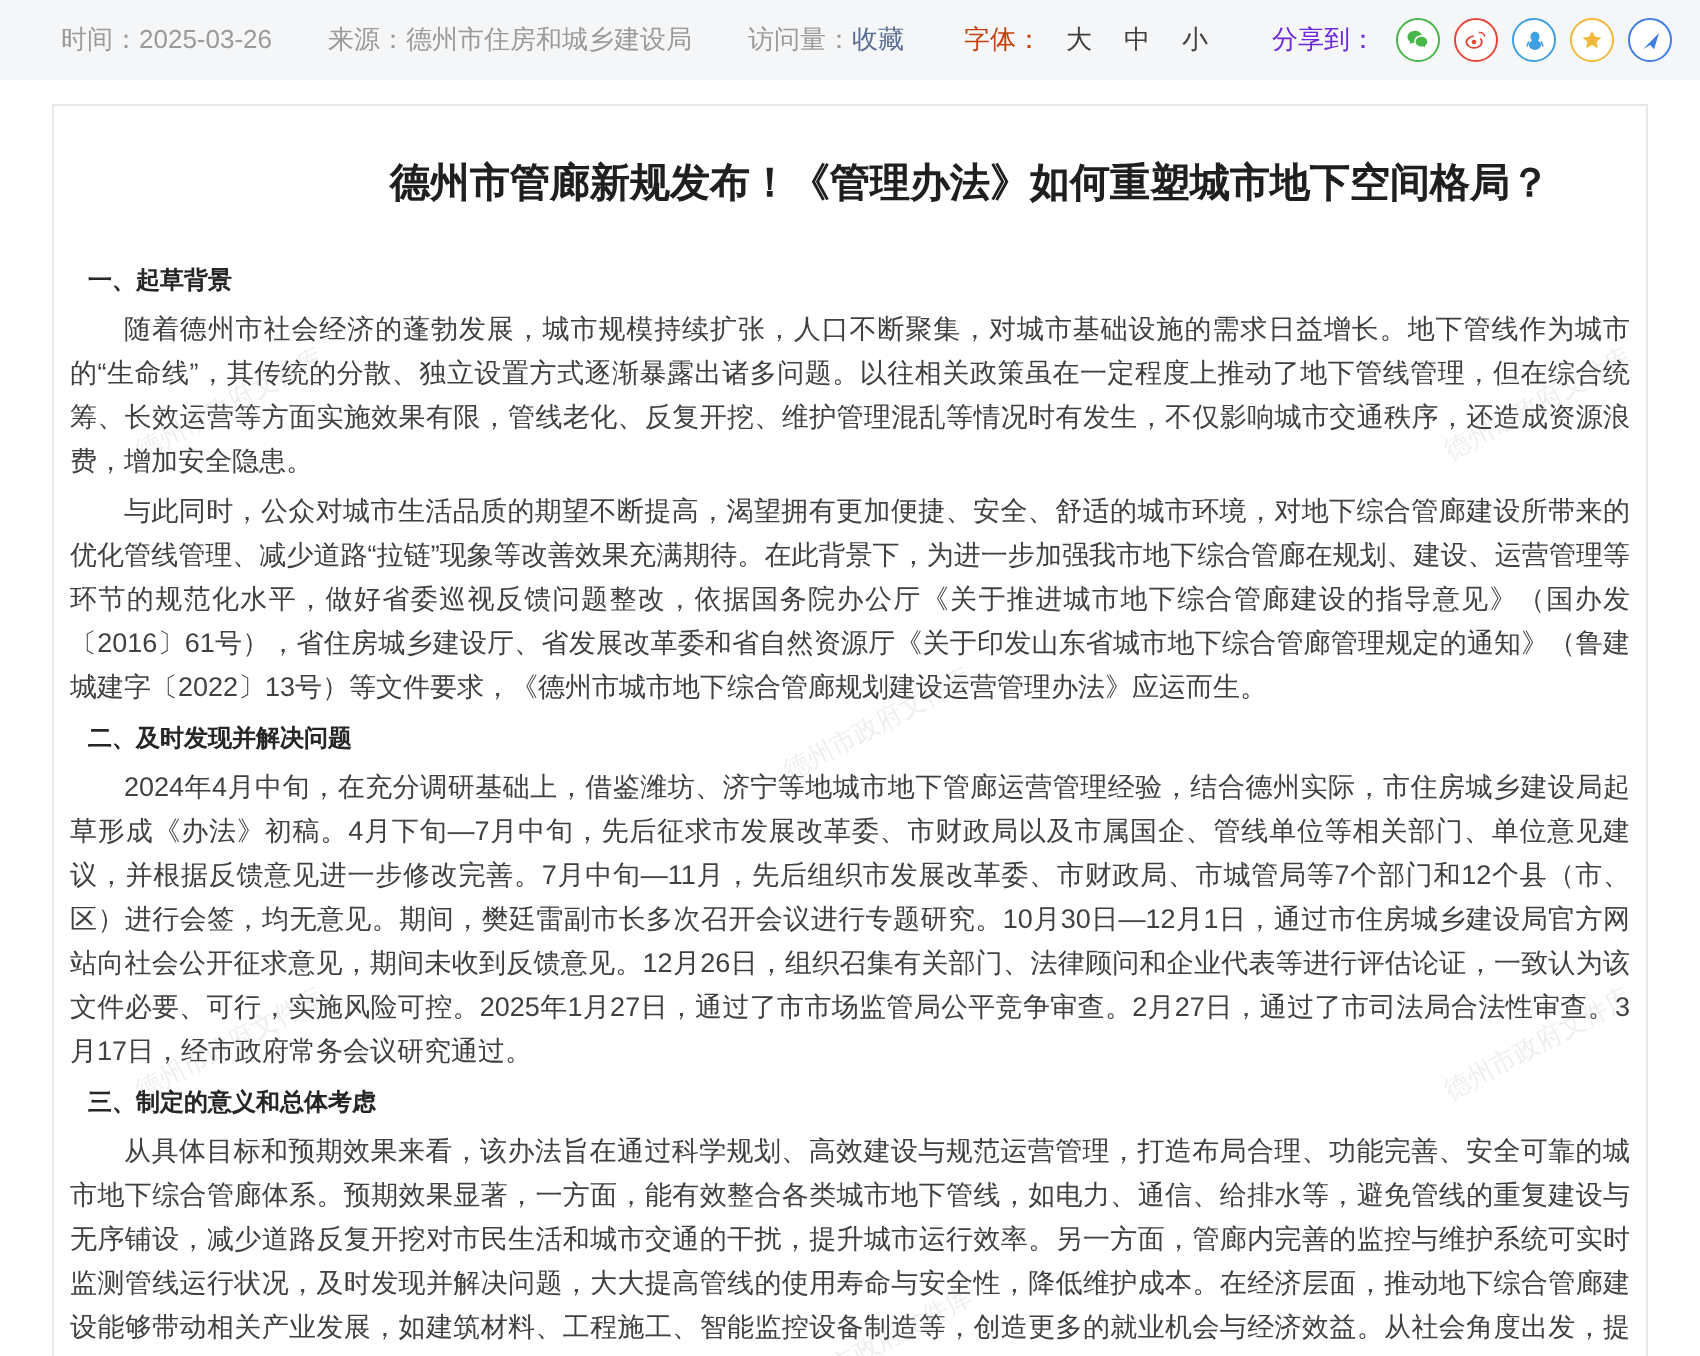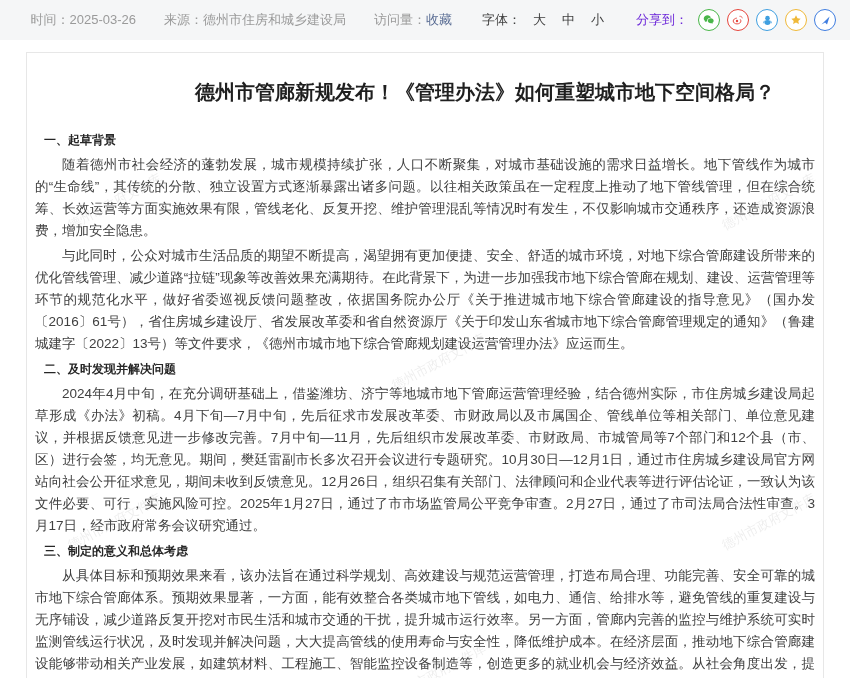--- a/index.html
+++ b/index.html
@@ -5,21 +5,21 @@
   * { margin:0; padding:0; box-sizing:border-box; }
   html,body { width:850px; height:678px; overflow:hidden; background:#fff;
     font-family:"Liberation Sans","DejaVu Sans",sans-serif; }
 
   
   .meta-bar { height:40px; background:#f5f6f7; display:flex; align-items:center;
     justify-content:flex-end; padding:0 14px 0 15px; font-size:13px; }
   .meta-left { display:flex; align-items:center; gap:28px; color:#9a9a9a; }
   .meta-right { display:flex; align-items:center;font-family:Liberation Serif, serif; }
   .fav { color:#5a6d94; cursor:pointer; margin-right:30px; }
-  .font-label { color:#404040; margin-right:12px; }
+  .font-label { color:#c2410c; margin-right:12px; }
   .font-size-opt { color:#404040; margin-right:16px; cursor:pointer; }
   .share-label { color:#6d28d9; margin:0 10px 0 16px; }
   .share-icons { display:flex; align-items:center; gap:7px; }
   .share-circle { width:22px; height:22px; border-radius:50%; background:#fff;
     display:flex; align-items:center; justify-content:center; cursor:pointer; }
   .c-wechat { border:1px solid #49b649; }
   .c-weibo  { border:1px solid #e6453c; }
   .c-qq     { border:1px solid #3f9fe0; }
   .c-qzone  { border:1px solid #f0b939; }
   .c-kite   { border:1px solid #3f7de0; }

